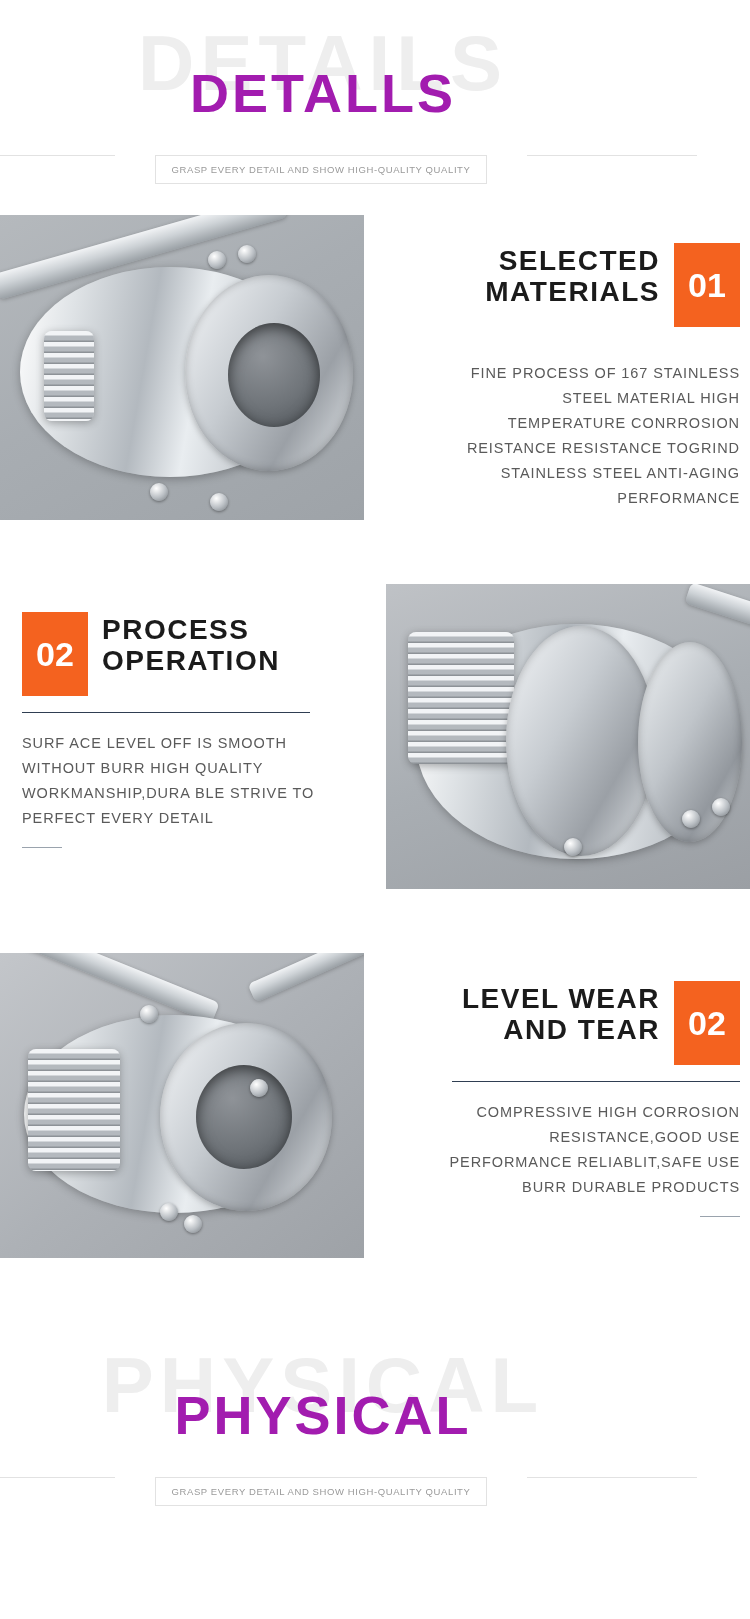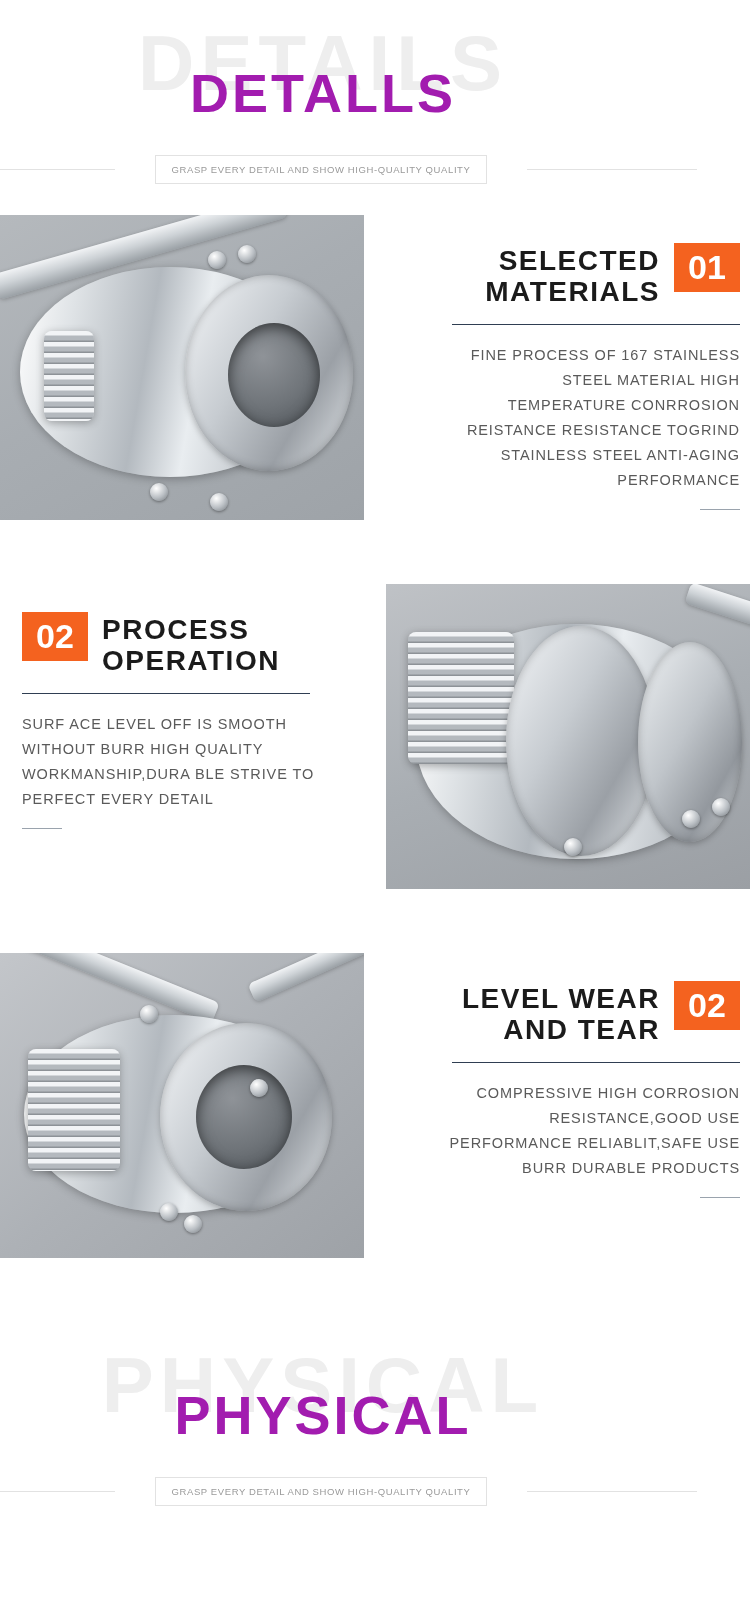--- a/index.html
+++ b/index.html
@@ -39,21 +39,21 @@
     letter-spacing: 3px;
     color: #a21caf;
     line-height: 1;
     white-space: nowrap;
   }
   .banner-sub-wrap {
     position: absolute;
     left: 0; right: 4px;
     top: 155px;
     display: flex;
-    align-items: center;
+    align-items: flex-start;
     justify-content: center;
     gap: 40px;
   }
   .banner-rule {
     height: 1px;
     background: #e2e2e2;
     flex: 0 0 170px;
   }
   .banner-sub {
     border: 1px solid #e2e2e2;
@@ -143,21 +143,21 @@
 
   .head {
     display: flex;
     align-items: flex-start;
     gap: 14px;
   }
   .panel.left .head { flex-direction: row; }
   .panel.right .head { flex-direction: row; }
 
   .num-badge {
-    width: 66px; height: 49px;
+    width: 66px; height: 84px;
     background: #f4621f;
     color: #ffffff;
     font-size: 34px;
     font-weight: bold;
     display: flex;
     align-items: center;
     justify-content: center;
     flex: 0 0 66px;
   }
   .head-title {

